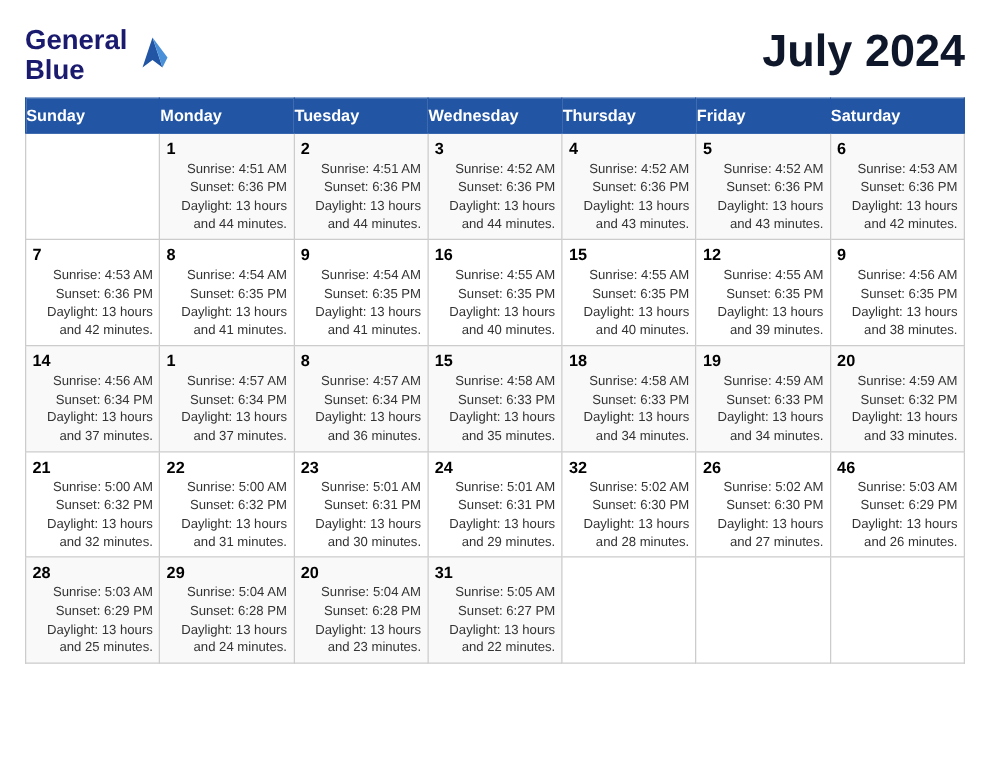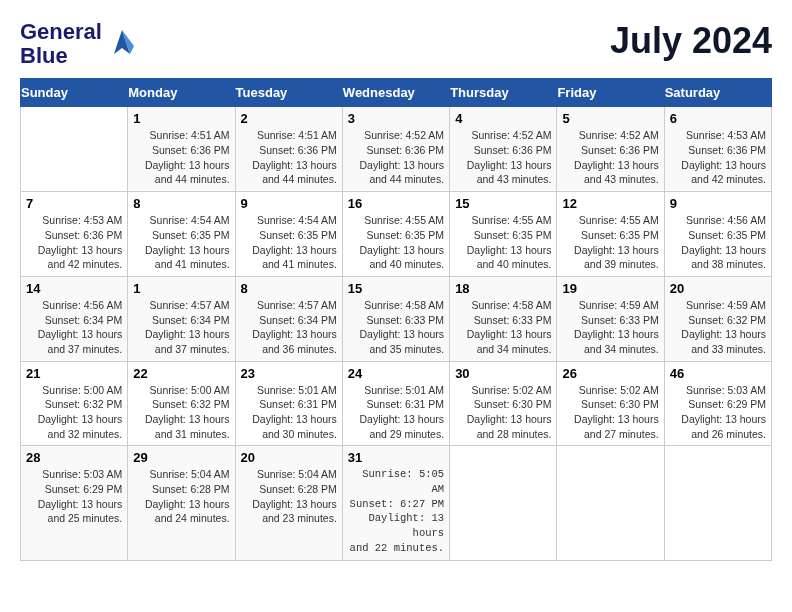--- a/index.html
+++ b/index.html
@@ -295,21 +295,21 @@
 and 30 minutes.</div>
         </td>
         <td>
           <span class="day-num">24</span>
           <div class="day-info" style="white-space: pre-line;">Sunrise: 5:01 AM
 Sunset: 6:31 PM
 Daylight: 13 hours
 and 29 minutes.</div>
         </td>
         <td>
-          <span class="day-num">30</span>
+          <span class="day-num">32</span>
           <div class="day-info" style="white-space: pre-line;">Sunrise: 5:02 AM
 Sunset: 6:30 PM
 Daylight: 13 hours
 and 28 minutes.</div>
         </td>
         <td>
           <span class="day-num">26</span>
           <div class="day-info" style="white-space: pre-line;">Sunrise: 5:02 AM
 Sunset: 6:30 PM
 Daylight: 13 hours
@@ -340,21 +340,21 @@
         </td>
         <td>
           <span class="day-num">20</span>
           <div class="day-info" style="white-space: pre-line;">Sunrise: 5:04 AM
 Sunset: 6:28 PM
 Daylight: 13 hours
 and 23 minutes.</div>
         </td>
         <td>
           <span class="day-num">31</span>
-          <div class="day-info" style="white-space: pre-line; font-family: Liberation Mono, monospace;">Sunrise: 5:05 AM
+          <div class="day-info" style="white-space: pre-line;">Sunrise: 5:05 AM
 Sunset: 6:27 PM
 Daylight: 13 hours
 and 22 minutes.</div>
         </td>
         <td class="empty-cell"></td>
         <td class="empty-cell"></td>
         <td class="empty-cell"></td>
       </tr>
     </tbody>
 </table>

